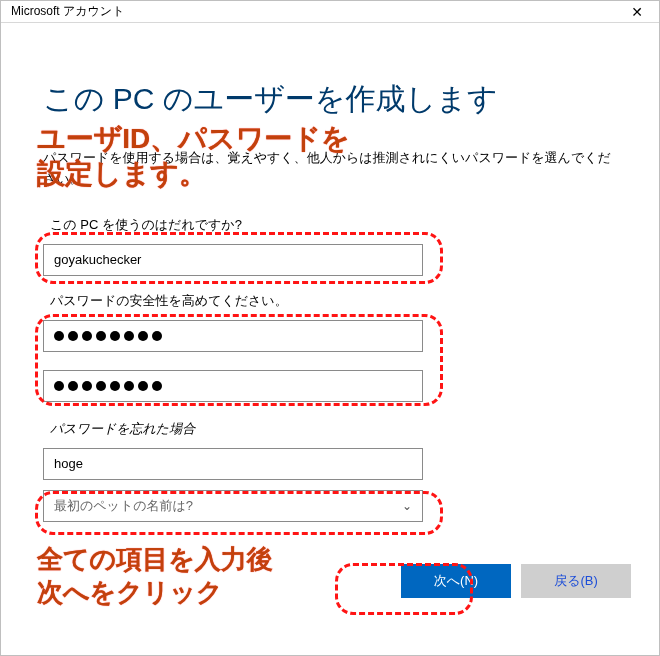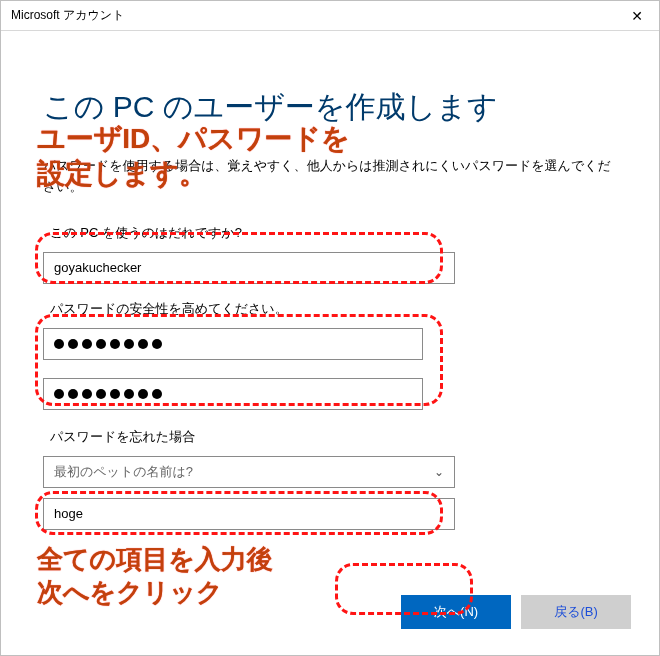--- a/index.html
+++ b/index.html
@@ -5,53 +5,53 @@
   * { box-sizing: border-box; }
   html, body { margin:0; padding:0; }
   body {
     width:660px; height:656px;
     font-family:"Yu Gothic UI","Segoe UI","Meiryo",sans-serif;
     background:#fff; color:#000; font-size:13px;
     position:relative; overflow:hidden;
   }
   .window { border:1px solid #bfbfbf; width:660px; height:656px; position:relative; }
   .titlebar {
-    height:30px; border-bottom:1px solid #d8d8d8;
+    height:22px; border-bottom:1px solid #d8d8d8;
     display:flex; align-items:center; justify-content:space-between;
     padding:0 0 0 10px; font-size:12px;
   }
   .close-btn { width:44px; height:30px; display:flex; align-items:center; justify-content:center; font-size:14px; color:#000; }
   .content { padding:56px 42px 0 42px; position:relative; }
   .heading { font-size:30px; font-weight:400; color:#003a6b; margin:0 0 28px 0; }
   .subtext { font-size:13px; color:#000; line-height:1.6; margin-bottom:26px; }
   .label { font-size:13px; margin:0 0 10px 7px; }
   .field-wrap { margin-bottom:10px; }
   input.txt, .select {
-    width:412px; height:32px; border:1px solid #8a8a8a;
+    width:380px; height:32px; border:1px solid #8a8a8a;
     font-family:inherit; font-size:13px; padding:4px 10px; background:#fff;
   }
   .pw-dots {
     width:380px; height:32px; border:1px solid #8a8a8a;
     display:flex; align-items:center; padding:0 10px; gap:4px;
   }
   .dot { width:10px; height:10px; background:#000; border-radius:50%; }
   .select { display:flex; align-items:center; justify-content:space-between; color:#666; }
   .chev { font-size:12px; color:#555; }
   .btnbar {
-    position:absolute; right:28px; bottom:26px;
+    position:absolute; right:28px; bottom:57px;
     display:flex; gap:10px; align-items:center;
   }
   .btn {
     min-width:110px; height:34px; display:flex; align-items:center; justify-content:center;
     font-size:13px; padding:0 18px; border:1px solid transparent;
   }
   .btn.primary { background:#0067c0; color:#fff; }
   .btn.secondary { background:#cfcfcf; color:#1d4ed8; }
   .gap-pw { height:8px; }
-  .forgot { margin-top:18px; }
+  .forgot { margin-top:18px;font-style:italic; }
   .hint-box { margin-top:10px; }
 
   
   .anno {
     position:absolute; color:#c2410c; font-weight:700;
     font-size:26px; line-height:1.25; pointer-events:none;
     text-shadow:0 0 1px #ff4040;
   }
   .anno.big { font-size:28px; }
   .dash {
@@ -103,28 +103,28 @@
           <span class="dot"></span>
           <span class="dot"></span>
           <span class="dot"></span>
           <span class="dot"></span>
           <span class="dot"></span>
           <span class="dot"></span>
         </div>
     </div>
 
     <div class="label forgot">パスワードを忘れた場合</div>
+    <div class="field-wrap hint-box">
+      <input class="txt" value="hoge" style="">
+    </div>
     <div class="field-wrap">
       <div class="select">
         <span>最初のペットの名前は?</span>
         <span class="chev">⌄</span>
       </div>
-    </div>
-    <div class="field-wrap hint-box">
-      <input class="txt" value="hoge" style="">
     </div>
 
   </div>
 
   <div class="btnbar">
     <div class="btn primary">
       <span>次へ(N)</span>
     </div>
     <div class="btn secondary">
       <span>戻る(B)</span>

